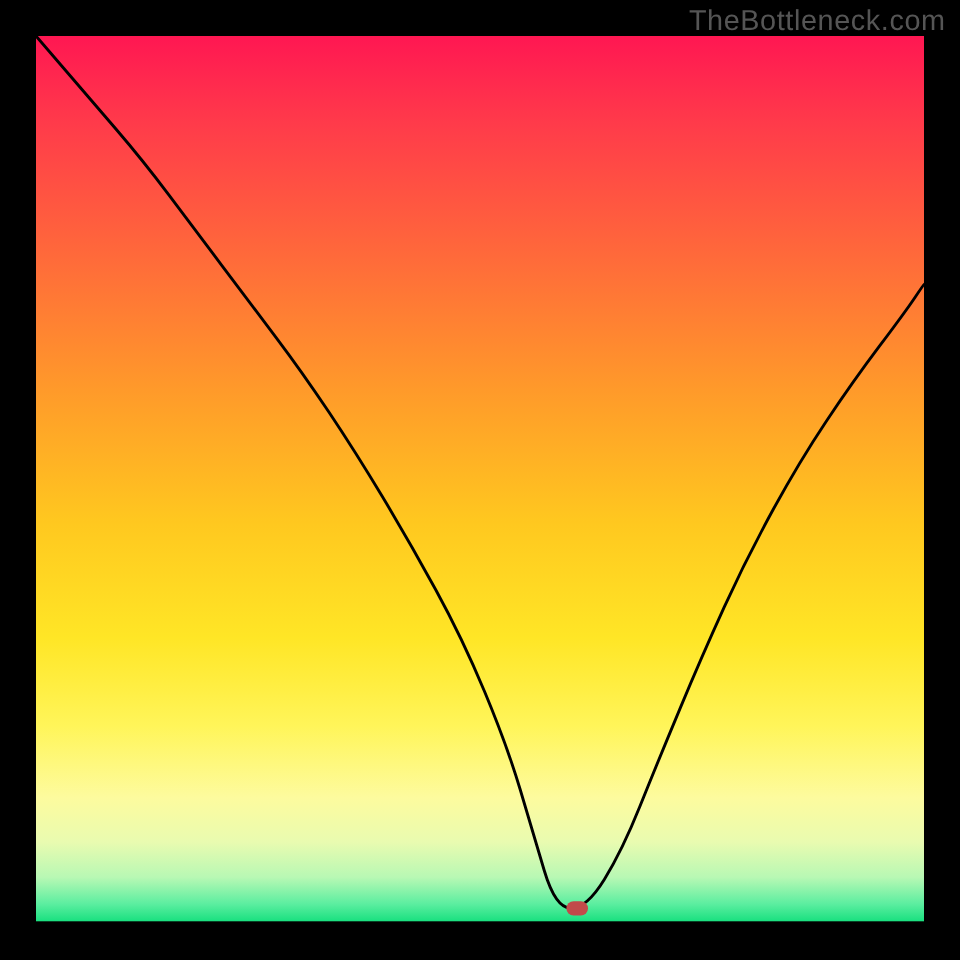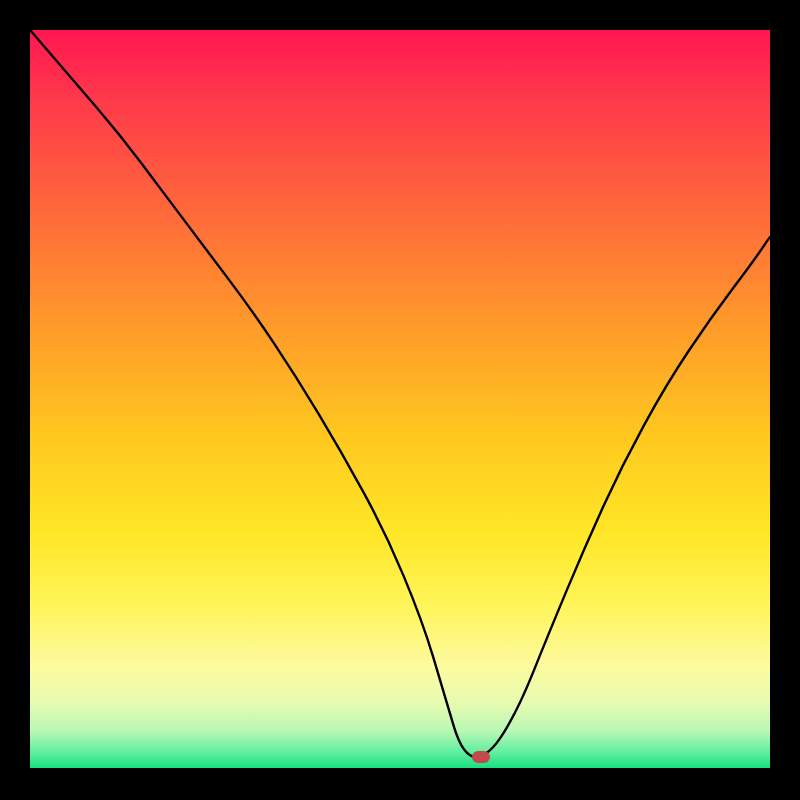--- a/index.html
+++ b/index.html
@@ -73,20 +73,21 @@
     height: 12px;
     background: #c24a4a;
     border-radius: 6px;
     transform: translate(-50%, -50%);
   }
 </style>
 </head>
 <body>
 
 <div class="frame">
+  <div class="watermark">TheBottleneck.com</div>
 
   <div class="plot-area">
     <div class="gradient"></div>
 
     <svg class="curve-svg" viewBox="0 0 740 738" preserveAspectRatio="none">
       <path id="curve-path" class="curve-path" d="M 0.0 0.0 Q 44.4 51.7 66.6 77.5 Q 88.8 103.3 111.0 132.8 Q 133.2 162.4 155.4 191.9 Q 177.6 221.4 199.8 250.9 Q 222.0 280.4 244.2 313.6 Q 266.4 346.9 288.6 383.8 Q 310.8 420.7 333.0 461.3 Q 355.2 501.8 373.7 546.1 Q 392.2 590.4 403.3 627.3 Q 414.4 664.2 423.6 695.6 Q 432.9 726.9 445.9 726.9 Q 458.8 726.9 473.6 702.9 Q 488.4 679.0 503.2 642.1 Q 518.0 605.2 536.5 560.9 Q 555.0 516.6 573.5 476.0 Q 592.0 435.4 614.2 394.8 Q 636.4 354.2 658.6 321.0 Q 680.8 287.8 703.0 258.3 Q 725.2 228.8 732.6 217.7 T 740.0 206.6"></path>
     </svg>
 
     <div id="marker" class="marker" style="left: 451.4px; top: 726.93px;"></div>
   </div>

